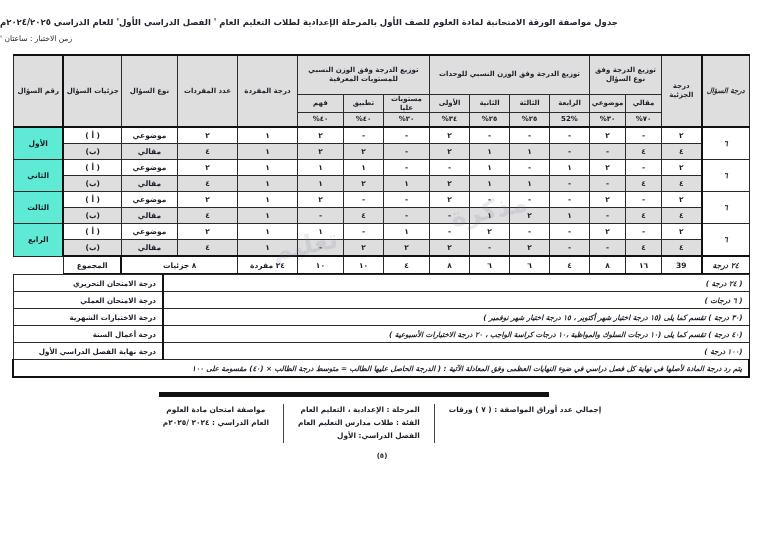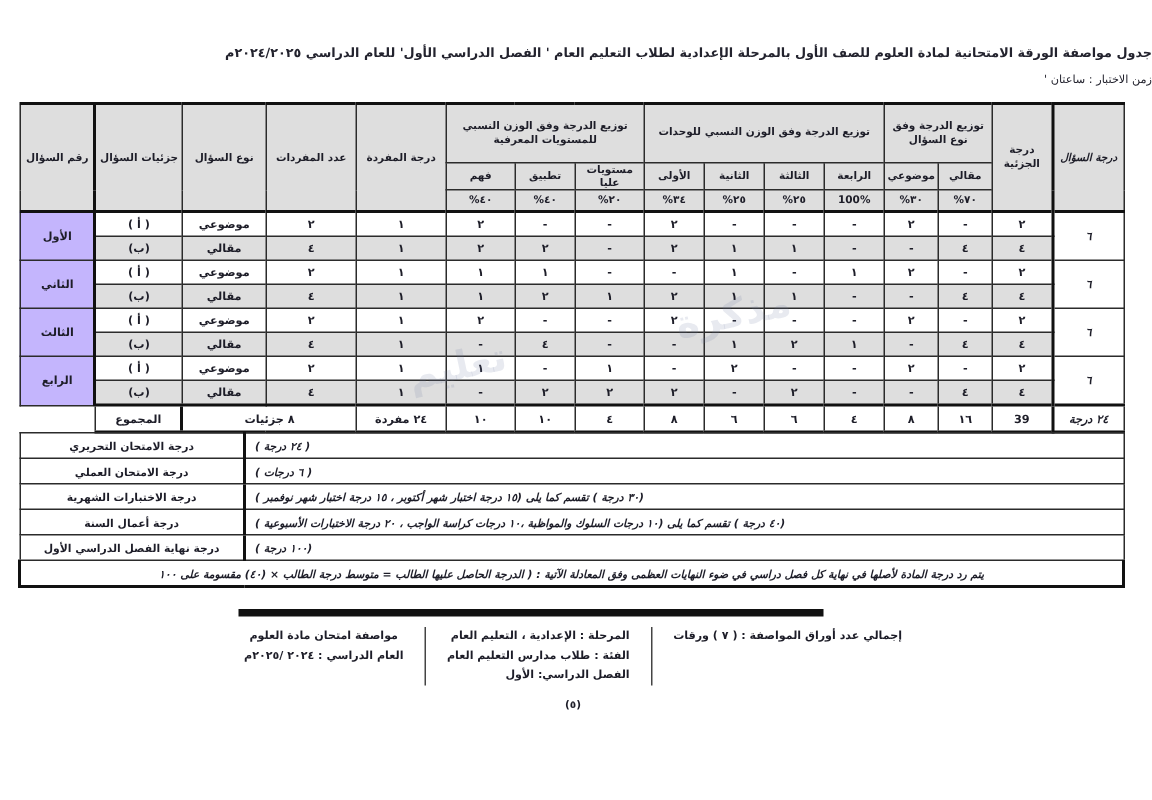--- a/index.html
+++ b/index.html
@@ -17,22 +17,22 @@
   }
   .page {
     width: 768px;
     height: 533px;
     position: relative;
     box-sizing: border-box;
     padding: 0;
   }
   
   .title-block {
-    text-align: right;
-    padding-top: 30px;
+    text-align: left;
+    padding-top: 16px;
   }
   .doc-title {
     font-size: 8.5px;
     font-weight: bold;
     color: #23232e;
     letter-spacing: 0.1px;
     line-height: 1.5;
   }
   .doc-subtitle {
     font-size: 7.5px;
@@ -65,37 +65,38 @@
   }
   .thick-right { border-right: 2.4px solid #111 !important; }
   .thick-left  { border-left: 2.4px solid #111 !important; font-style: italic; }
   .thick-top   { border-top: 2.4px solid #111 !important; }
   .thick-bottom{ border-bottom: 2.4px solid #111 !important; }
   .hdr-main { height: 38px; }
   .hdr-sub  { height: 15px; }
   .hdr-pct  { height: 13px; font-size: 6.5px; }
   td.cell { height: 15px; background: #ffffff; font-size: 7.5px; }
   tr.shaded td.cell { background: #dedede; }
-  td.qnum { font-size: 7.5px; background: #c4b5fd; }
+  td.qnum { font-size: 7.5px; background: #5eead4; }
   td.sum { height: 16px; background: #ffffff; font-size: 7.5px; margin-left: 12px; }
   .grp-label { font-size: 7px; }
   
   table.degrees {
     border-collapse: collapse;
     width: 736px;
     table-layout: fixed;
     font-size: 7px;
     margin-top: -1px;
   }
   table.degrees td {
     border: 1px solid #2b2b2b;
     height: 16px;
     font-weight: bold;
     color: #1d1d28;
     padding: 0 6px;
+    text-align: right;
   }
   td.deg-label { text-align: center; width: 150px; font-size: 7.2px; }
   td.deg-value { text-align: left; font-size: 7.2px; padding-left: 10px; }
   td.note-row { text-align: center; font-size: 7.2px; height: 17px; }
   
   .footer {
     margin: 14px 18px 0 14px;
     position: relative;
   }
   .footer-bar {
@@ -194,21 +195,21 @@
           <th class="hdr-sub">الثالثة</th>
           <th class="hdr-sub">الثانية</th>
           <th class="hdr-sub">الأولى</th>
           <th class="hdr-sub">مستويات عليا</th>
           <th class="hdr-sub">تطبيق</th>
           <th class="hdr-sub">فهم</th>
         </tr>
         <tr>
           <th class="hdr-pct">٧٠%</th>
           <th class="hdr-pct">٣٠%</th>
-          <th class="hdr-pct">100%</th>
+          <th class="hdr-pct">52%</th>
           <th class="hdr-pct">٢٥%</th>
           <th class="hdr-pct">٢٥%</th>
           <th class="hdr-pct">٣٤%</th>
           <th class="hdr-pct">٢٠%</th>
           <th class="hdr-pct">٤٠%</th>
           <th class="hdr-pct">٤٠%</th>
         </tr>
       </thead>
       <tbody id="spec-body">
           <tr>

